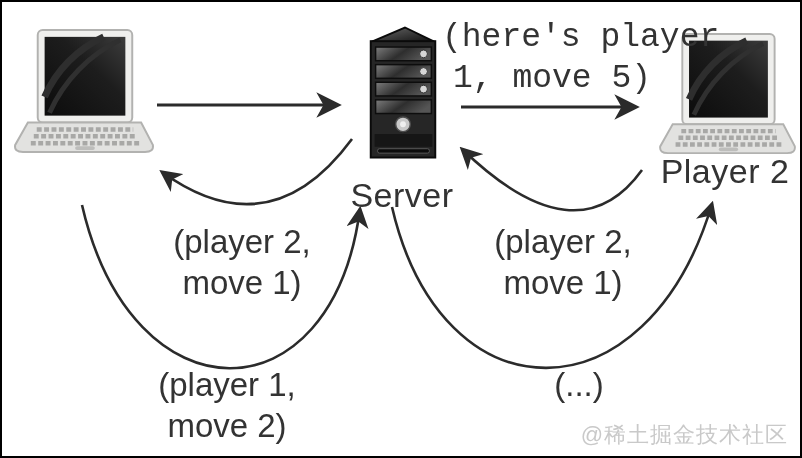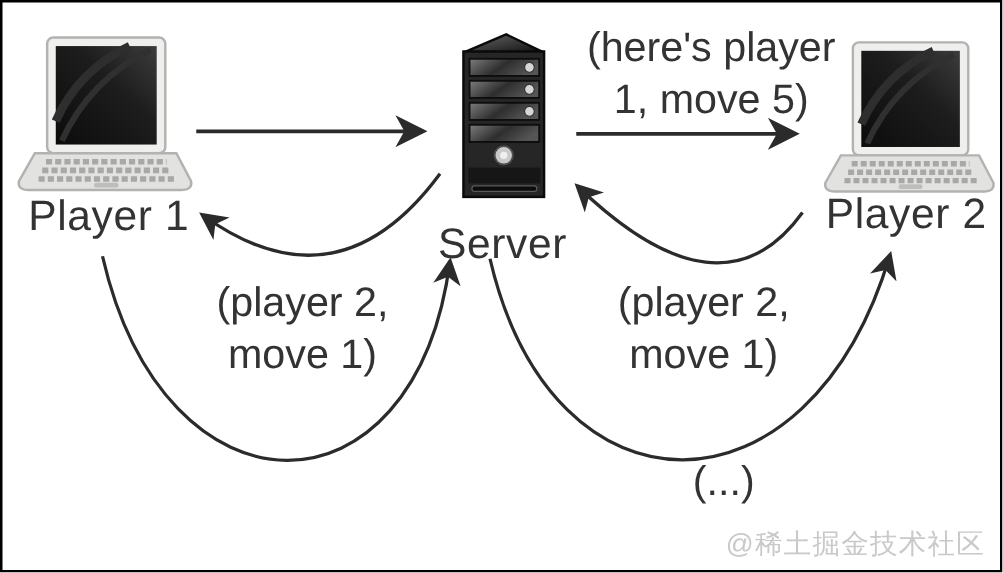--- a/index.html
+++ b/index.html
@@ -116,43 +116,44 @@
 
     <path d="M80 203 C130 420 330 420 358 207" fill="none" stroke="#2b2b2b" stroke-width="2.6" marker-end="url(#ah)"></path>
 
     <path d="M390 205 C440 420 645 420 710 202" fill="none" stroke="#2b2b2b" stroke-width="2.6" marker-end="url(#ah)"></path>
 
     <use href="#laptop" x="8" y="26" width="148" height="128"></use>
     <use href="#server" x="357" y="22" width="88" height="138"></use>
     <use href="#laptop" x="653" y="30" width="145" height="125"></use>
   </svg>
 
-  <div class="node-label" style="left:5px; top:152px; width:160px;">Player 1</div>
   <div class="node-label" style="left:320px; top:156px; width:160px;margin-top:18px;">Server</div>
   <div class="node-label" style="left:643px; top:150px; width:160px;">Player 2</div>
 
   <div class="msg" style="left:140px; top:13px; width:220px;">
   </div>
 
-  <div class="msg" style="left:457px; top:15px; width:220px;">
+  <div class="msg" style="left:440px; top:15px; width:220px;font-family:Liberation Mono, monospace;">
     <span>(here's player</span>
     <span>1, move 5)</span>
   </div>
 
   <div class="msg" style="left:130px; top:219px; width:220px;">
     <span>(player 2,</span>
     <span>move 1)</span>
   </div>
 
   <div class="msg" style="left:451px; top:219px; width:220px;">
     <span>(player 2,</span>
     <span>move 1)</span>
   </div>
 
   <div class="msg" style="left:115px; top:362px; width:220px;">
+    <span>(player 1,</span>
+    <span>move 2)</span>
   </div>
 
   <div class="msg" style="left:467px; top:362px; width:220px;">
     <span>(...)</span>
   </div>
 
   <div class="watermark">@稀土掘金技术社区</div>
 </div>
 
 </body></html>

